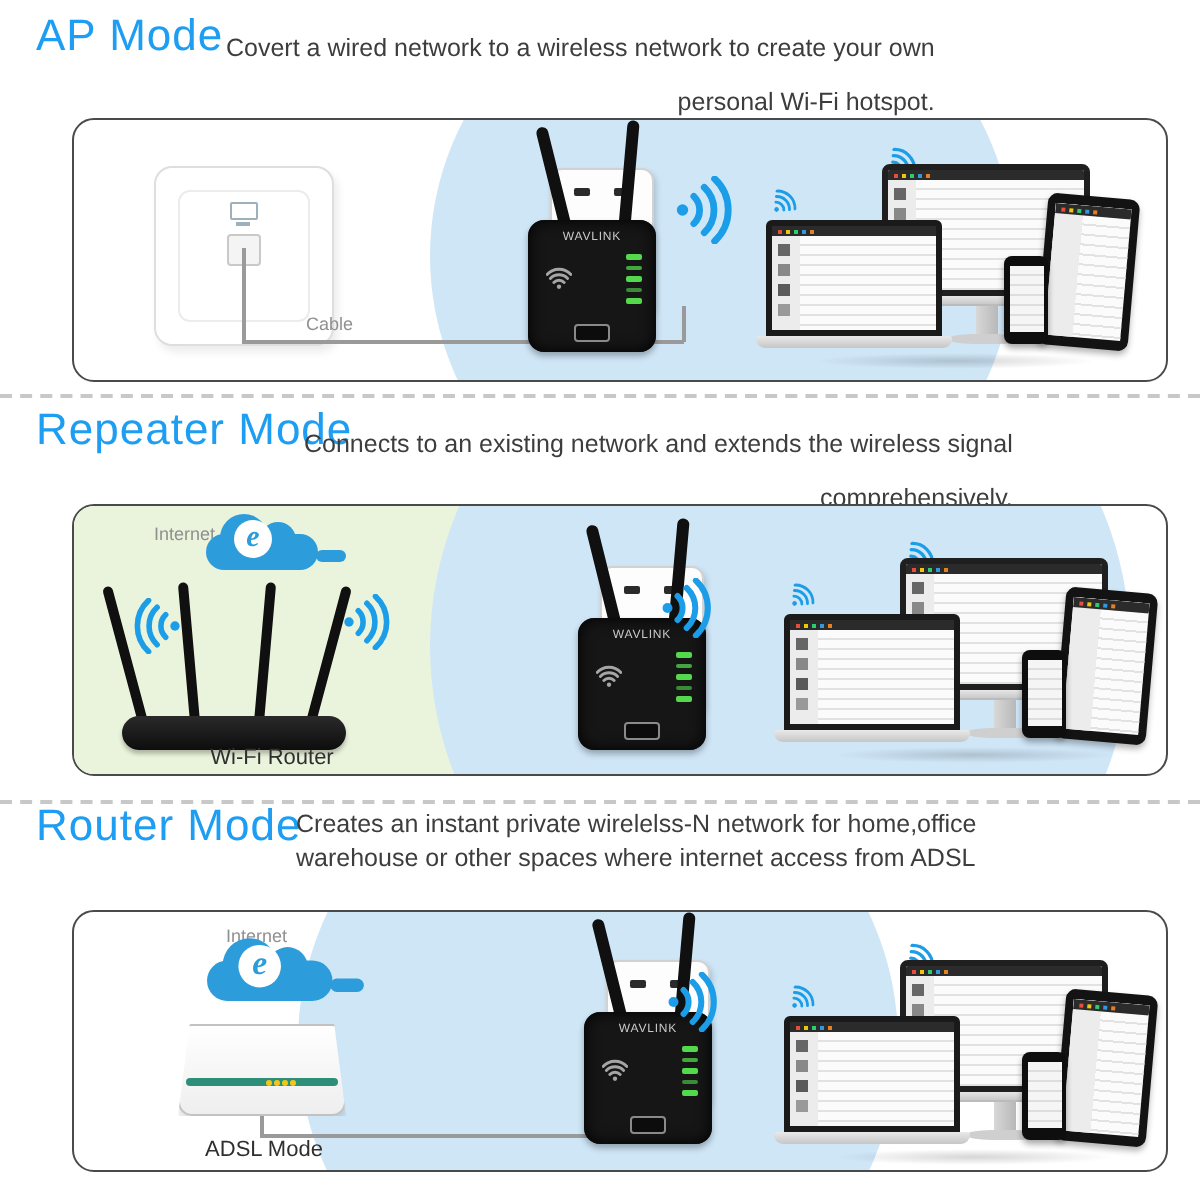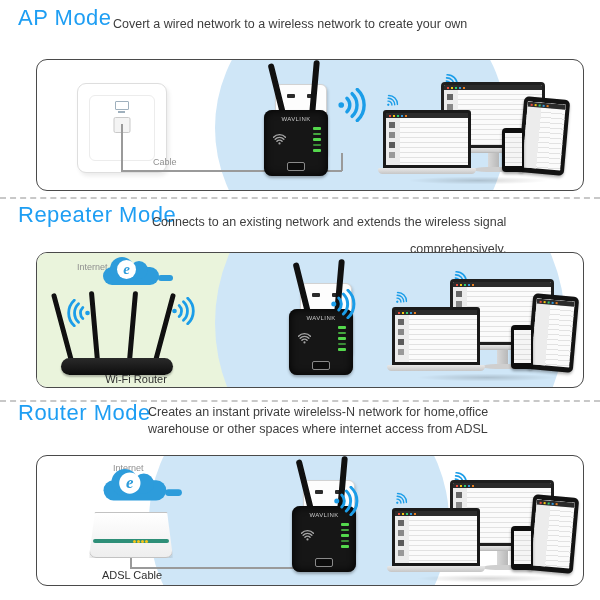--- a/index.html
+++ b/index.html
@@ -103,20 +103,21 @@
   .mirror{transform:scaleX(-1);}
 </style>
 </head>
 <body>
 
 <div id="stage">
 
   <div class="mode-title" style="left:18px;top:5px;">AP Mode</div>
   <div class="desc wide" style="left:113px;top:11px;">
     <div>Covert a wired network to a wireless network to create your own</div>
+    <div>personal Wi-Fi hotspot.</div>
   </div>
 
   <div class="panel" id="panel-ap">
     <div class="circle c-blue" style="left:178px;top:-78px;width:292px;height:292px;"></div>
 
     <div class="socket" style="left:40px;top:23px;">
       <div class="inner"></div>
       <div class="pcico"></div>
       <div class="jack"></div>
     </div>
@@ -410,21 +411,21 @@
   </div>
 </div>
 
     <div class="modem" style="left:52px;top:56px;">
       <div class="stripe"></div>
       <span class="led" style="left:52%;"></span>
       <span class="led" style="left:57%;"></span>
       <span class="led" style="left:62%;"></span>
       <span class="led" style="left:67%;"></span>
     </div>
-    <div class="dev-label" style="left:50px;top:113px;width:90px;text-align:center;">ADSL Cable</div>
+    <div class="dev-label" style="left:50px;top:113px;width:90px;text-align:center;">ADSL Mode</div>
 
     <div class="wire" style="left:93px;top:102px;width:1.6px;height:9px;"></div>
     <div class="wire" style="left:93px;top:111px;width:211px;height:1.6px;"></div>
     <div class="wire" style="left:304px;top:92px;width:1.6px;height:19px;"></div>
 
     <div class="slot" style="left:250px;top:2px;">
   <div class="repeater">
     <div class="plate">
       <span class="hole h1"></span>
       <span class="hole h2"></span>

